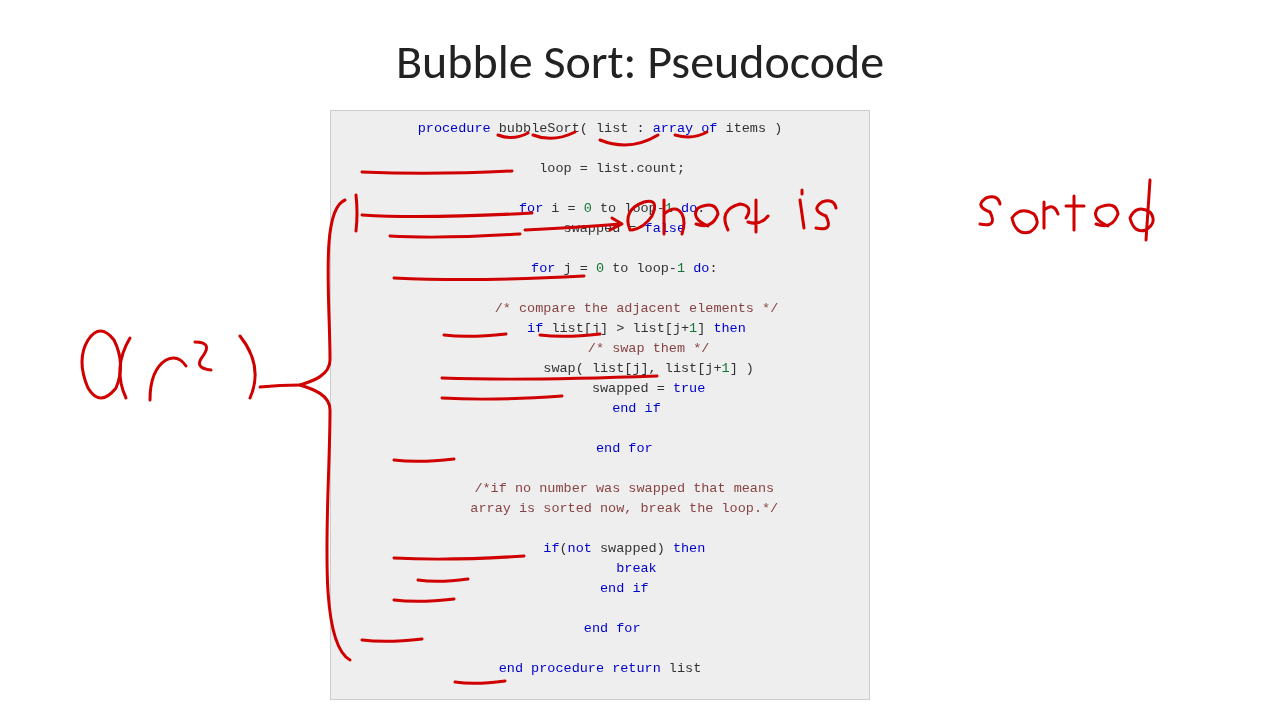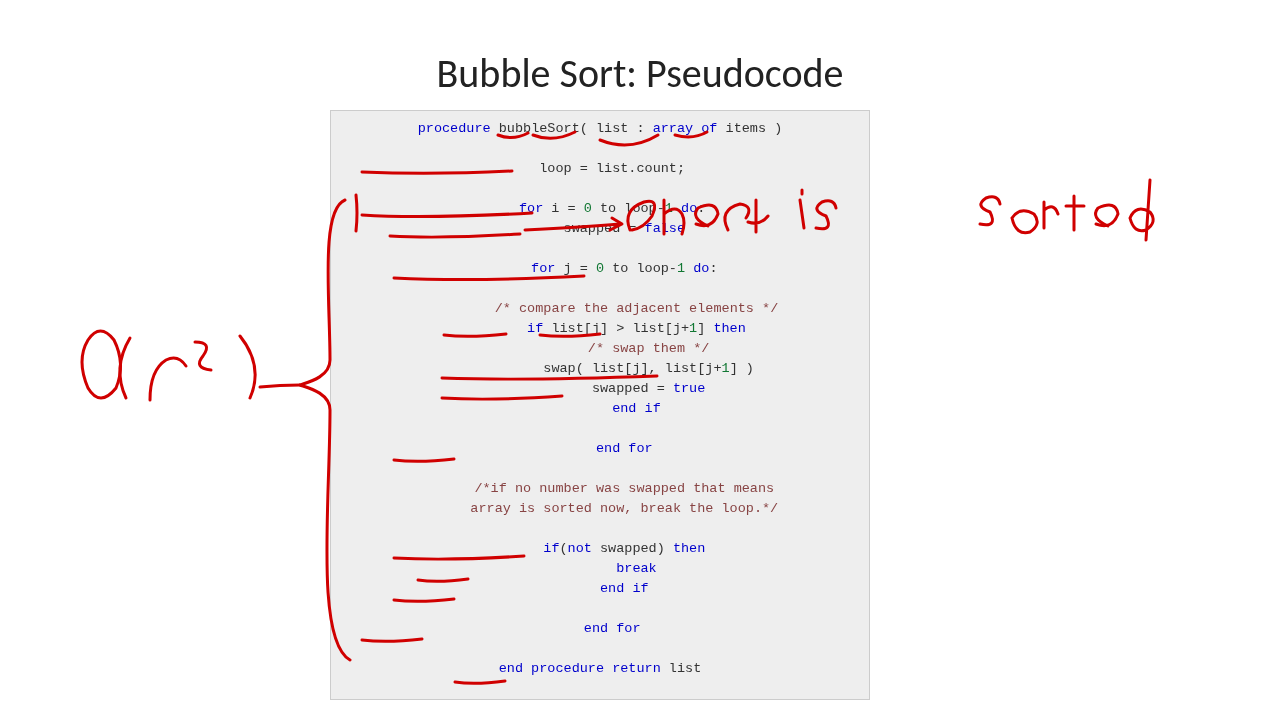--- a/index.html
+++ b/index.html
@@ -11,24 +11,23 @@
     font-family: "Calibri", "Segoe UI", Arial, sans-serif;
     overflow: hidden;
     position: relative;
   }
   .title {
     position: absolute;
     top: 32px;
     left: 0;
     width: 100%;
     text-align: center;
-    font-size: 40px;
+    font-size: 48px;
     color: #222;
     font-weight: 400;
-    margin-top: 17px;
   }
   .codebox {
     position: absolute;
     top: 110px;
     left: 330px;
     width: 540px;
     height: 590px;
     background: #eeeeee;
     border: 1px solid #cccccc;
     padding: 8px 10px 8px 10px;

